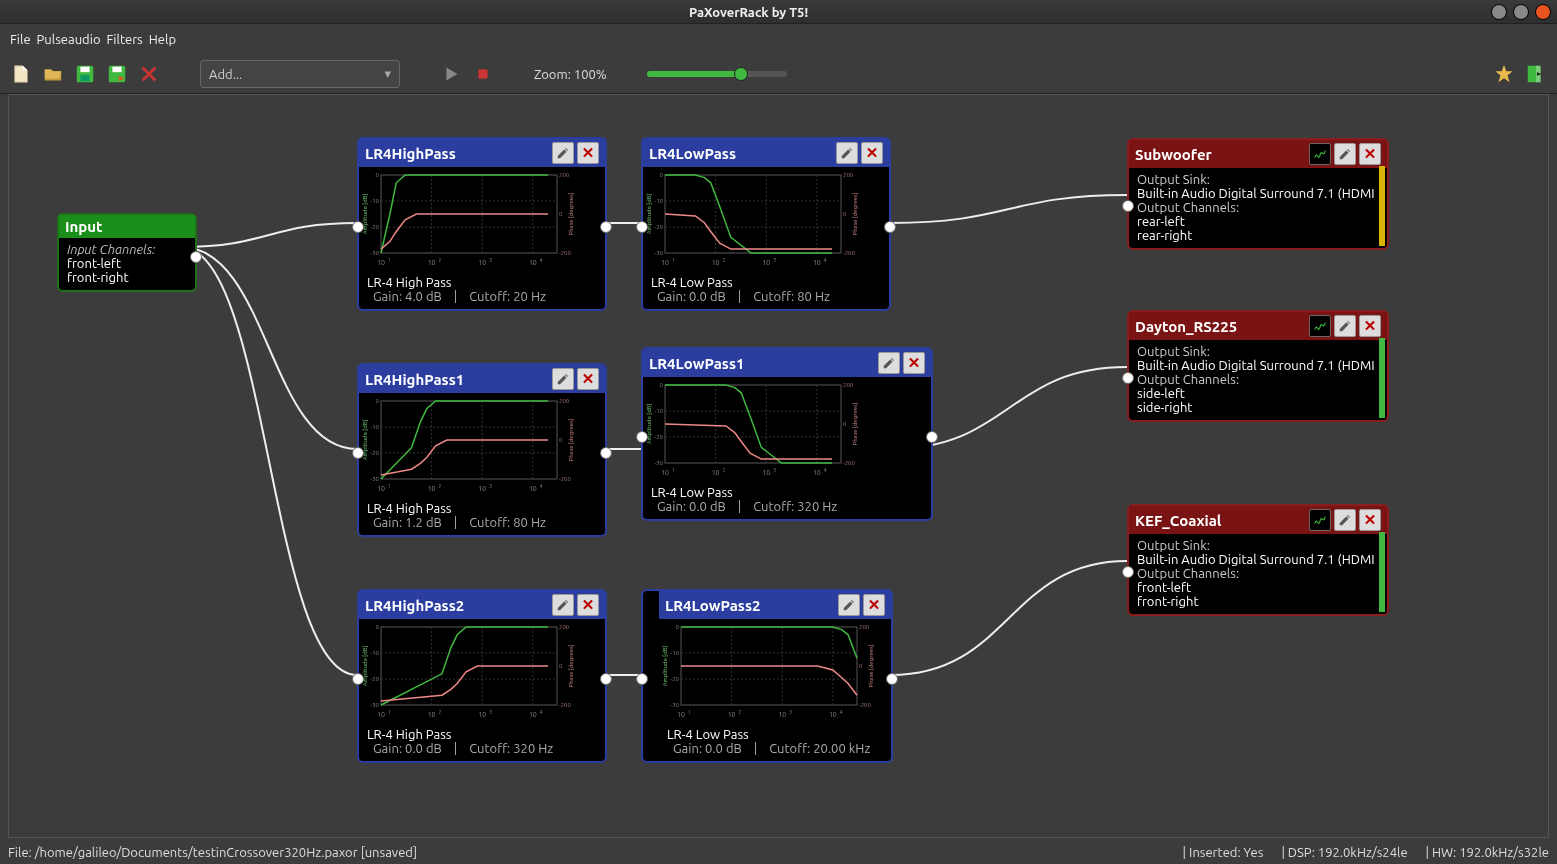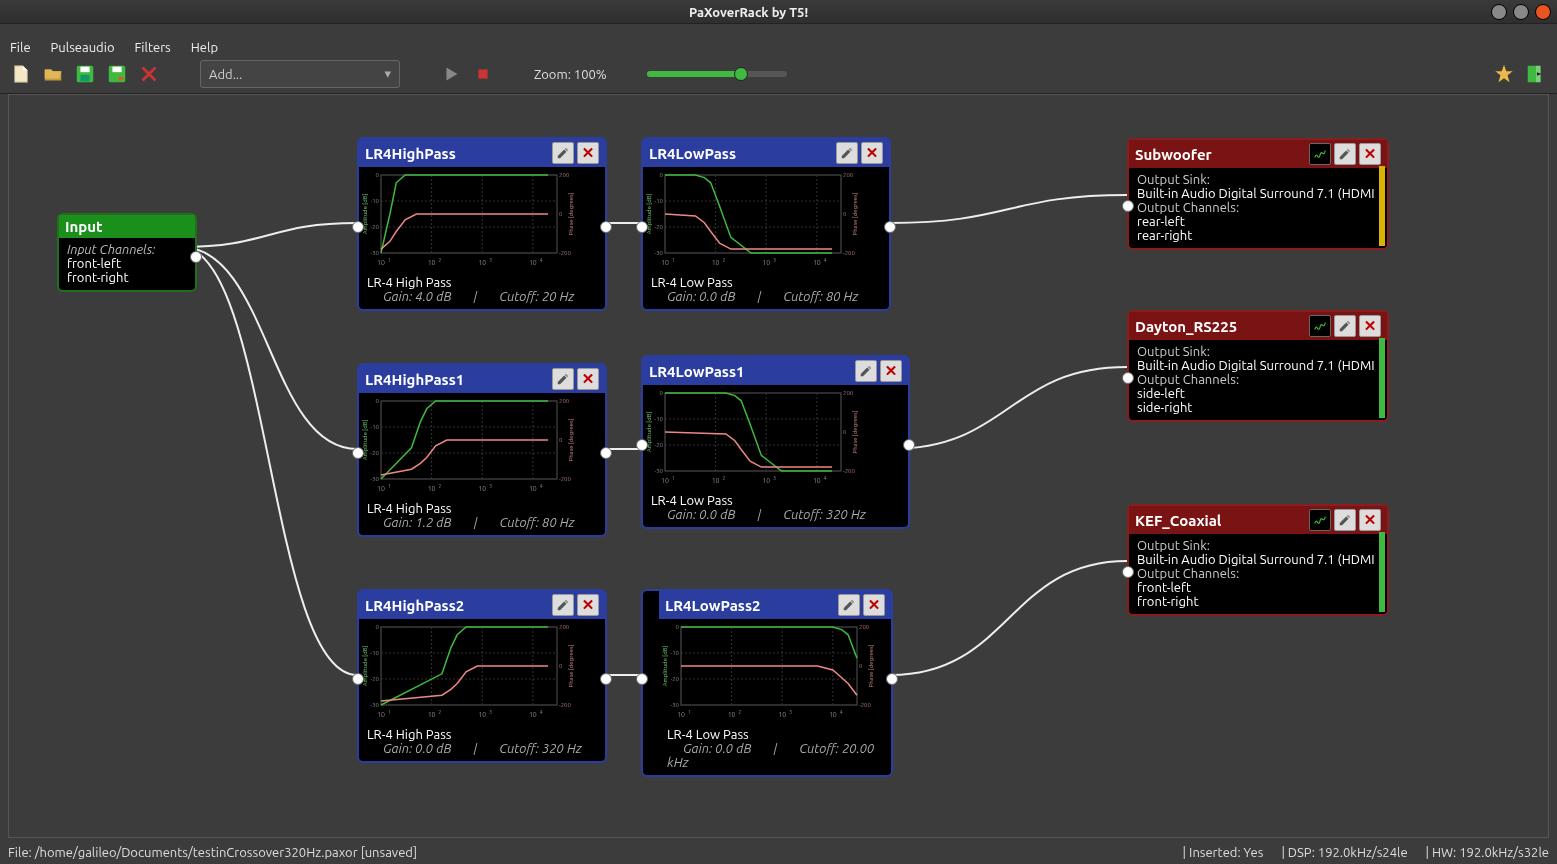--- a/index.html
+++ b/index.html
@@ -17,21 +17,21 @@
   display: flex; align-items: center;
   padding: 4px 6px;
   color: #eee;
   border-bottom: 1px solid #222;
 }
 .titlebar .title { flex: 1; text-align: center; font-weight: bold; }
 .titlebar .wbtns { display: flex; gap: 6px; }
 .wbtn { width: 16px; height: 16px; border-radius: 8px; cursor: pointer; border:1px solid #000; }
 .wmin { background:#888; } .wmax { background:#888; } .wclose { background:#e95420; }
 .menubar {
-  height: 30px; display: flex; align-items: flex-end; gap: 20px;
+  height: 30px; display: flex; align-items: center; gap: 6px;
   padding: 0 10px; background:#3c3c3c; color:#eee;
 }
 .menubar span { cursor: pointer; }
 .toolbar {
   height: 40px; display: flex; align-items: center; gap: 10px; padding: 0 10px;
   border-bottom: 1px solid #222;
 }
 .tbtn { width:22px; height:22px; display:flex; align-items:center; justify-content:center; cursor:pointer; }
 .combo {
   width: 200px; height: 28px; background:#444; border:1px solid #666;
@@ -64,21 +64,21 @@
 .hdr { display:flex; align-items:center; padding:3px 6px; font-weight:bold; color:#fff; font-size:15px; }
 .hdr .t { flex:1; }
 .hbtn { width:22px; height:22px; border:1px solid #999; background:#ddd; margin-left:3px; display:flex; align-items:center; justify-content:center; cursor:pointer; border-radius:2px; }
 .hbtn.close { color:#b00; font-weight:bold; }
 .hbtn.graph { background:#000; border:1px solid #666; }
 .body { padding:4px 8px 6px 8px; color:#ddd; font-size:13px; }
 .body .lbl { color:#bbb; font-style:italic; }
 .body .val { color:#fff; }
 .chart { width:218px; height:98px; margin:2px auto 2px auto; background:#000; }
 .info-line { padding:4px 8px 6px 8px; font-size:13px; color:#fff; }
-.info-line .sub { color:#aaa; margin-left:16px;font-style:italic; }
+.info-line .sub { color:#aaa; margin-left:6px; }
 .port { width:12px; height:12px; background:#fff; border-radius:6px; position:absolute; border:1px solid #666; }
 .sidebar-green { position:absolute; top:26px; bottom:2px; right:2px; width:6px; background:#3fb93f; }
 .sidebar-yellow { position:absolute; top:26px; bottom:2px; right:2px; width:6px; background:#d8b400; }
 
 svg.vec { width:22px; height:22px; }
 svg.connections { position:absolute; left:0; top:0; width:100%; height:100%; pointer-events:none; }
 .chevdown::after { content:"▾"; color:#aaa; }
 </style>
 </head>
 <body>
@@ -348,21 +348,21 @@
     <div class="info-line">
       <span>LR-4 High Pass</span><br>
       <span class="sub">Gain: 1.2 dB</span>
       <span class="sub"> &nbsp;|&nbsp; </span>
       <span class="sub">Cutoff:  80 Hz</span>
     </div>
     <div class="port" style="left:-7px; top:82px;"></div>
     <div class="port" style="right:-7px; top:82px;"></div>
   </div>
 
-  <div class="node node-filter" style="left:632px; top:260px; width:269px;">
+  <div class="node node-filter" style="left:632px; top:252px; width:292px;">
     <div class="hdr">
       <span class="t">LR4LowPass1</span>
       <div class="hbtn">
           <svg width="14" height="14" viewBox="0 0 24 24">
             <path fill="#555" d="M3 17l11-11 4 4L7 21H3z"></path>
             <path fill="#888" d="M15 5l4 4 2-2-4-4z"></path>
           </svg>
         </div>
       <div class="hbtn close">✕</div>
     </div>

